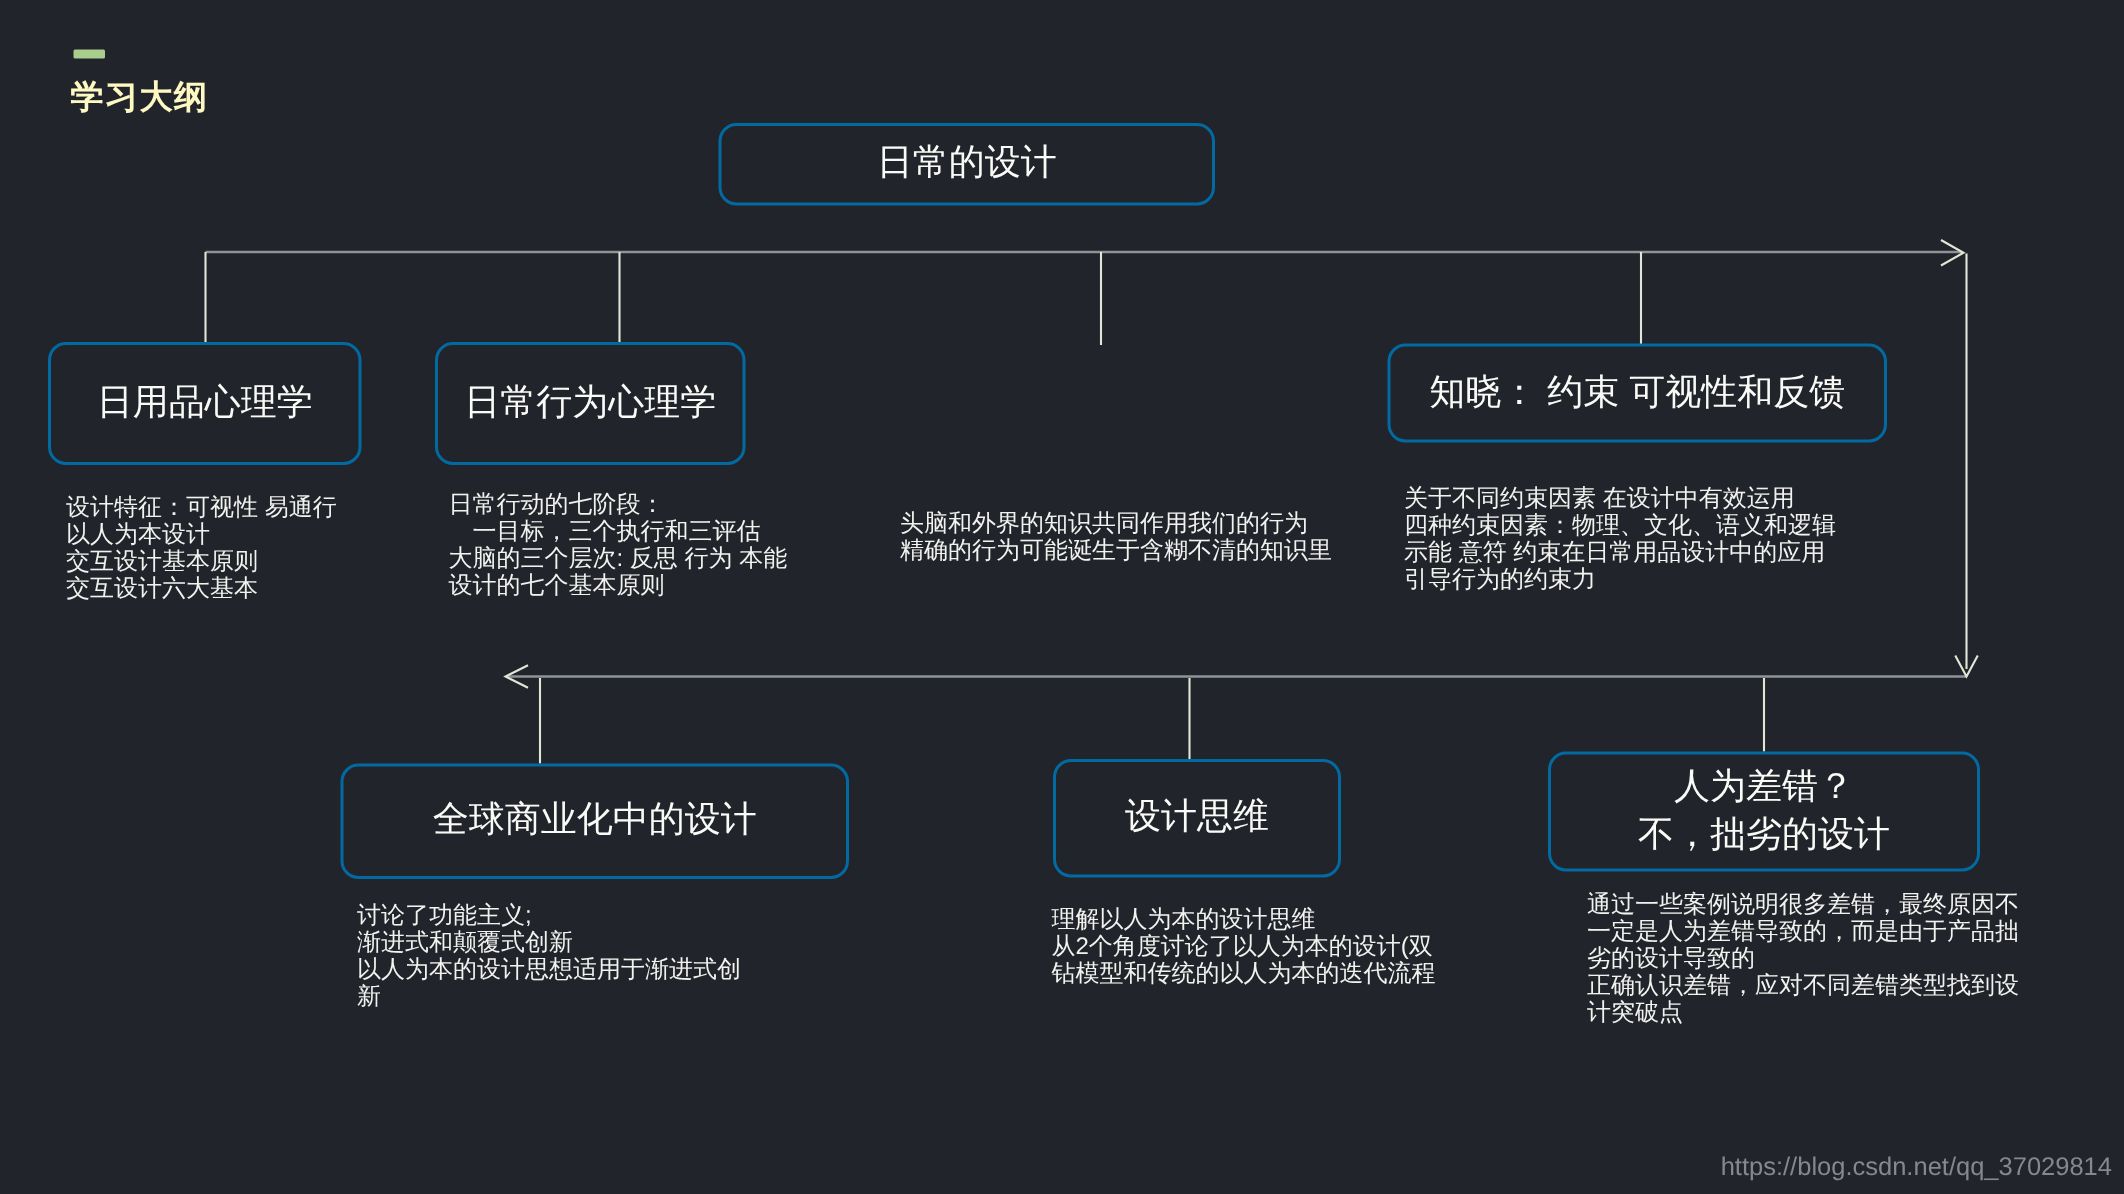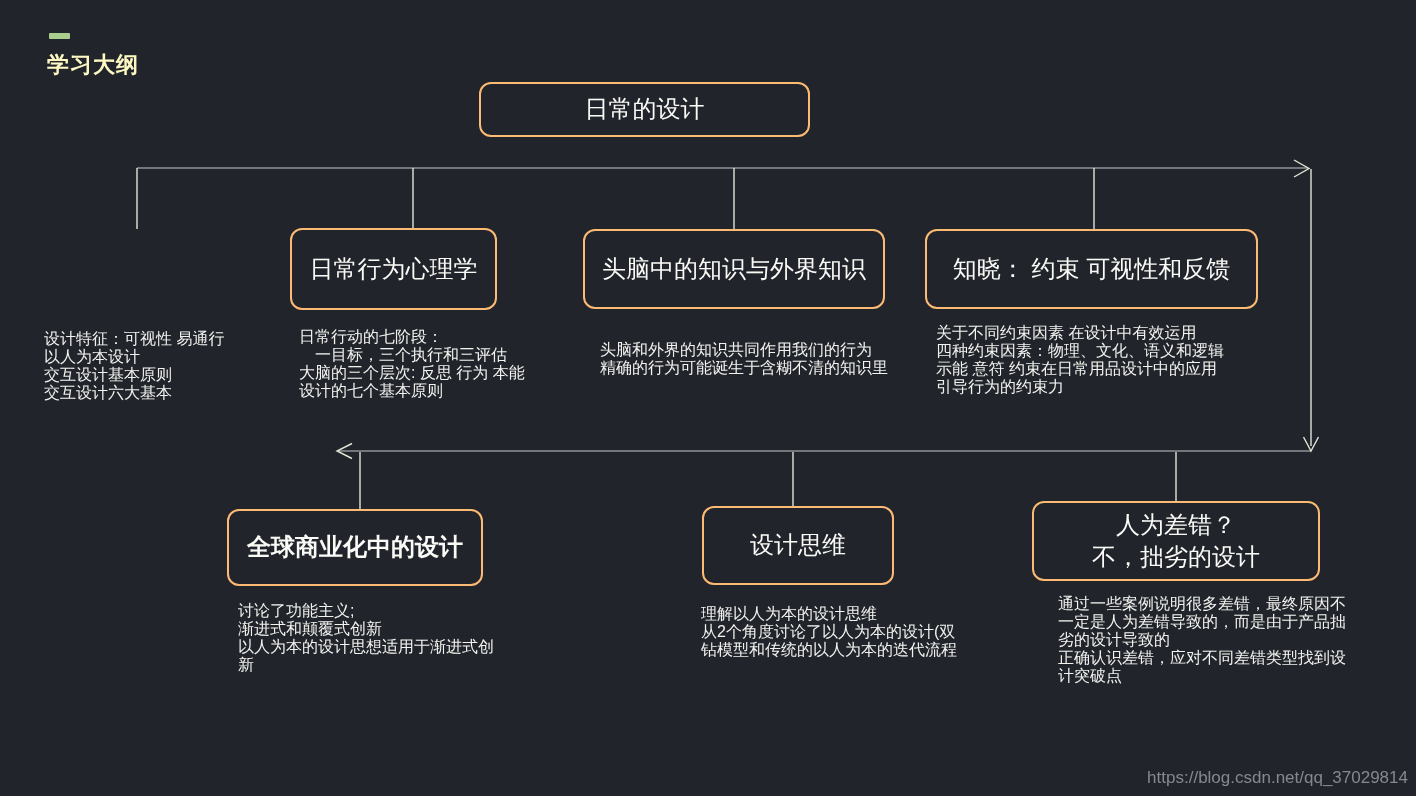--- a/index.html
+++ b/index.html
@@ -36,21 +36,21 @@
     left: 47px;
     top: 50px;
     font-size: 22px;
     font-weight: bold;
     color: #fef9c3;
     letter-spacing: 1px;
   }
   .node {
     position: absolute;
     box-sizing: border-box;
-    border: 2px solid #fdba74;
+    border: 2px solid #0369a1;
     border-radius: 12px;
     display: flex;
     align-items: center;
     justify-content: center;
     text-align: center;
     color: #fafaf7;
     font-size: 24px;
     line-height: 1.35;
     white-space: pre-wrap;
   }
@@ -96,48 +96,48 @@
     </g>
   </svg>
 
   <div class="accent-dash"></div>
   <div class="page-title">学习大纲</div>
 
   <div class="node" style="left:479px; top:82px; width:331px; height:55px;">
     <span>日常的设计</span>
   </div>
 
+  <div class="node" style="left:32px; top:228px; width:209px; height:82px;">
+    <span>日用品心理学</span>
+  </div>
   <div class="desc" style="left:44px; top:330px;">设计特征：可视性 易通行
 以人为本设计
 交互设计基本原则
 交互设计六大基本</div>
 
   <div class="node" style="left:290px; top:228px; width:207px; height:82px;">
     <span>日常行为心理学</span>
   </div>
   <div class="desc" style="left:299px; top:328px;">日常行动的七阶段：
 　一目标，三个执行和三评估
 大脑的三个层次: 反思 行为 本能
 设计的七个基本原则</div>
 
-  <div class="node" style="left:583px; top:229px; width:302px; height:80px;">
-    <span>头脑中的知识与外界知识</span>
-  </div>
   <div class="desc" style="left:600px; top:341px;">头脑和外界的知识共同作用我们的行为
 精确的行为可能诞生于含糊不清的知识里</div>
 
-  <div class="node" style="left:925px; top:229px; width:333px; height:80px;">
+  <div class="node" style="left:925px; top:229px; width:333px; height:66px;">
     <span>知晓： 约束 可视性和反馈</span>
   </div>
   <div class="desc" style="left:936px; top:324px;">关于不同约束因素 在设计中有效运用
 四种约束因素：物理、文化、语义和逻辑
 示能 意符 约束在日常用品设计中的应用
 引导行为的约束力</div>
 
-  <div class="node" style="left:227px; top:509px; width:256px; height:77px;font-weight:bold;">
+  <div class="node" style="left:227px; top:509px; width:339px; height:77px;">
     <span>全球商业化中的设计</span>
   </div>
   <div class="desc" style="left:238px; top:602px;">讨论了功能主义;
 渐进式和颠覆式创新
 以人为本的设计思想适用于渐进式创
 新</div>
 
   <div class="node" style="left:702px; top:506px; width:192px; height:79px;">
     <span>设计思维</span>
   </div>

